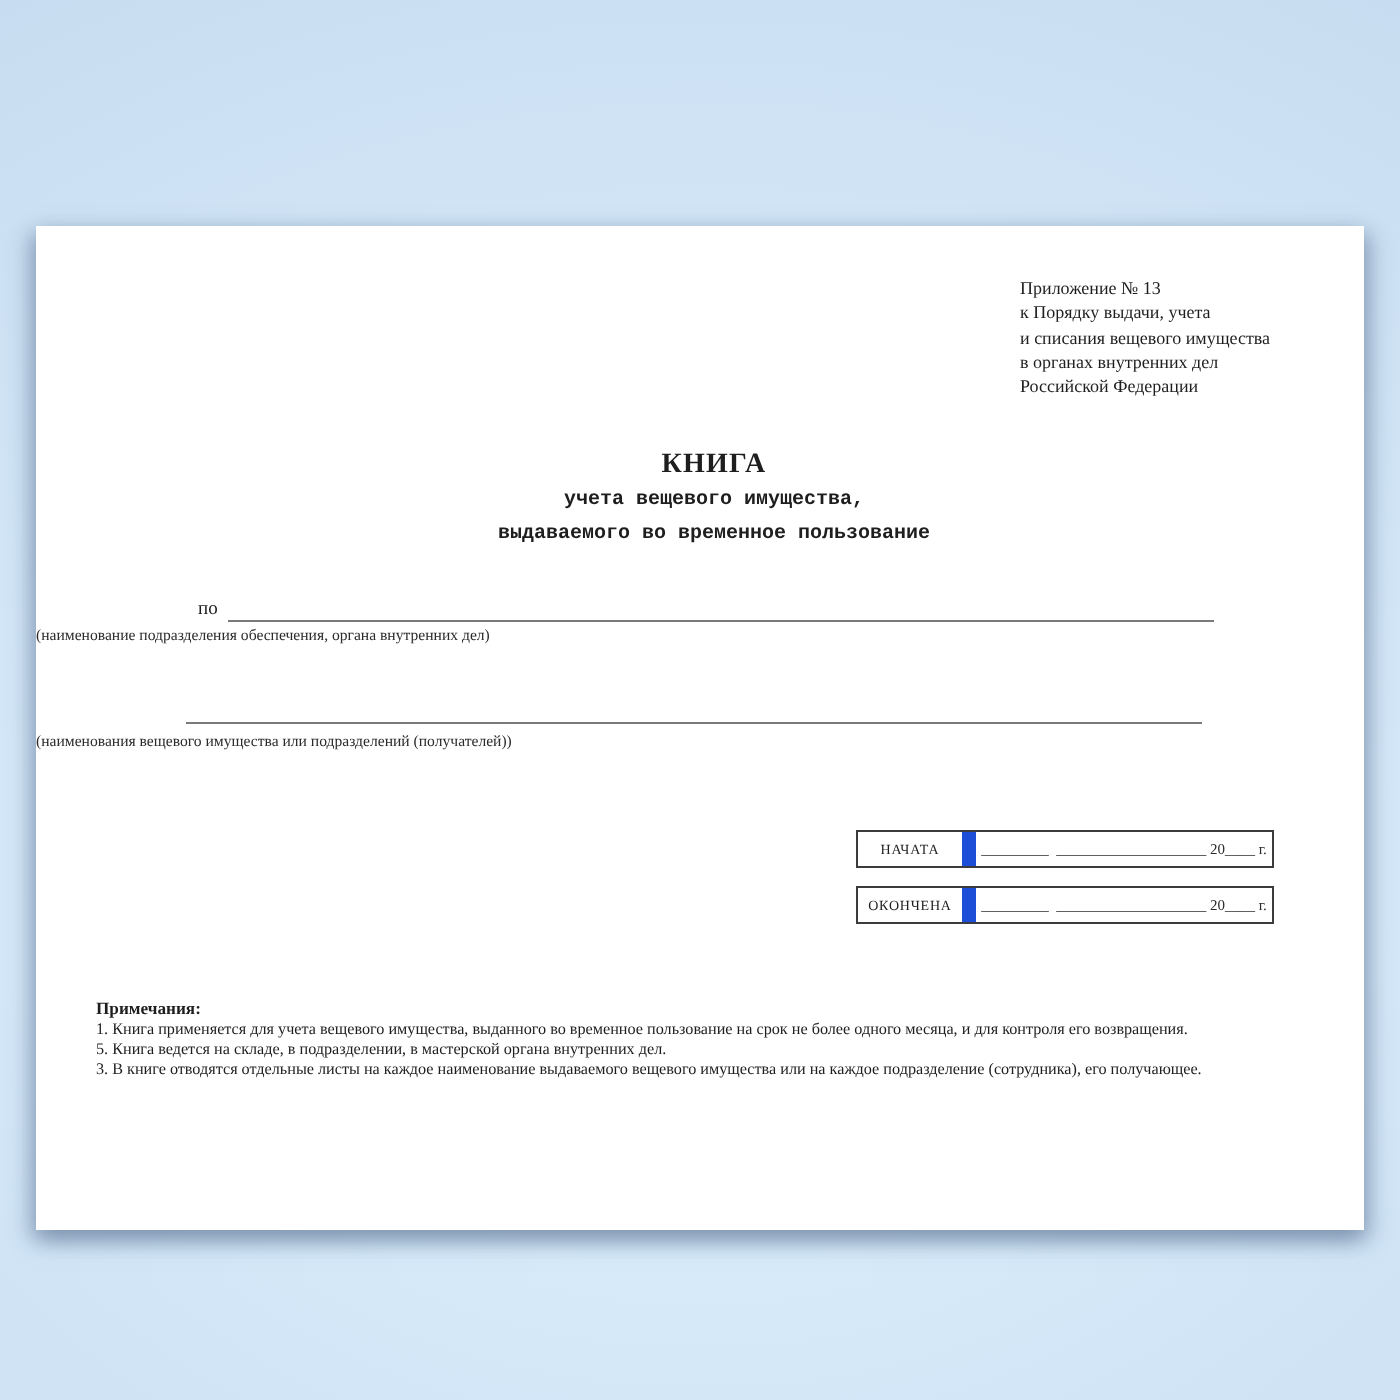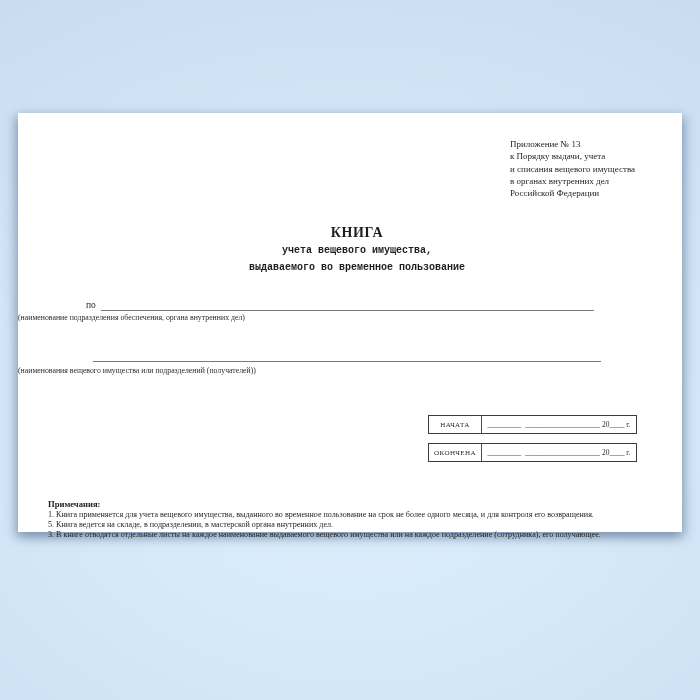--- a/index.html
+++ b/index.html
@@ -14,21 +14,21 @@
     position: relative;
     width: 700px;
     height: 700px;
     background: radial-gradient(95% 75% at 50% 62%, #e0f0fd 0%, #d5e9f9 42%, #c7dcf0 100%);
   }
   .paper {
     position: absolute;
     left: 18px;
     top: 113px;
     width: 664px;
-    height: 419px;
+    height: 502px;
     background: #ffffff;
     box-shadow: 0 5px 11px rgba(96,120,152,0.50),
                 -4px 4px 9px rgba(96,120,152,0.28),
                 4px 4px 9px rgba(96,120,152,0.28);
     color: #1e1e1e;
   }
   .appendix {
     position: absolute;
     left: 492px;
     top: 25px;
@@ -50,21 +50,21 @@
     line-height: 18px;
     letter-spacing: 0.6px;
   }
   .title-line2, .title-line3 {
     font-size: 10px;
     line-height: 17.3px;
     font-family: Liberation Mono, monospace;
   }
   .po-row {
     position: absolute;
-    left: 68px;
+    left: 81px;
     top: 186px;
     width: 508px;
     display: flex;
     align-items: flex-end;
     font-size: 9.5px;
   }
   .po-label { margin-right: 5px; line-height: 12px; }
   .fill-rule {
     flex: 1;
     height: 11px;
@@ -95,21 +95,21 @@
     height: 19px;
     border: 1px solid #3c3c3c;
     display: flex;
     box-sizing: border-box;
     background: #fff;
   }
   .datebox-started  { top: 302px; }
   .datebox-finished { top: 330px; }
   .db-label {
     width: 52px;
-    border-right: 1px solid #1d4ed8;
+    border-right: 7px solid #1d4ed8;
     display: flex;
     align-items: center;
     justify-content: center;
     font-size: 7px;
     letter-spacing: 0.4px;
   }
   .db-value {
     flex: 1;
     display: flex;
     align-items: center;

